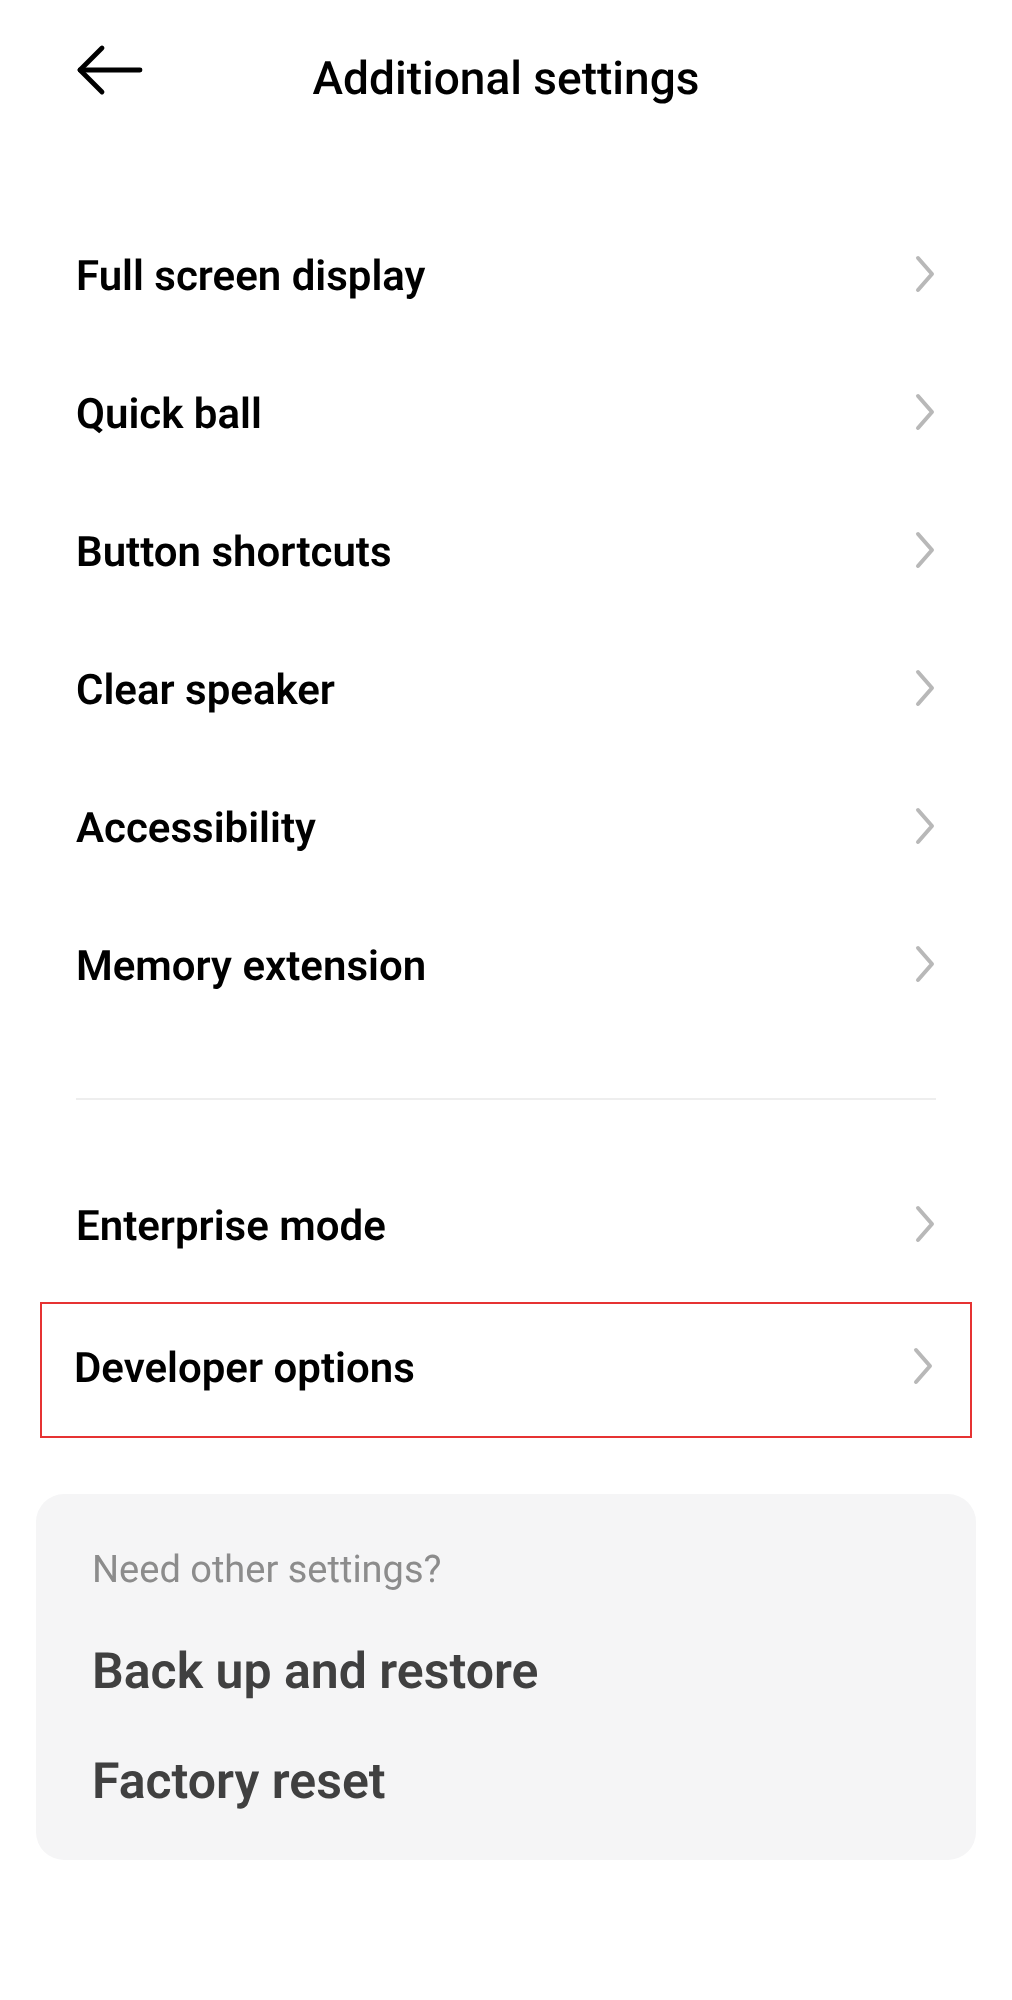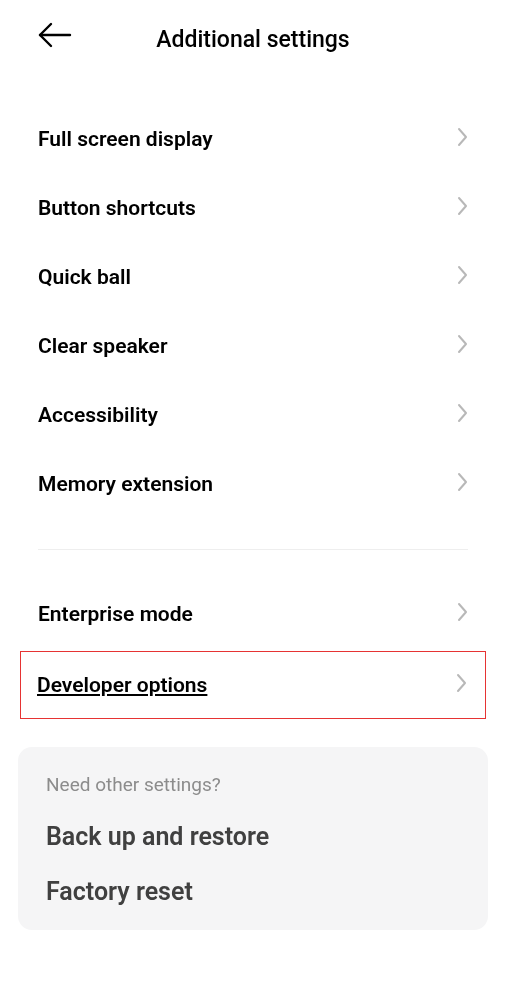--- a/index.html
+++ b/index.html
@@ -65,21 +65,20 @@
       padding: 22px 38px 21px;
     }
     .highlight {
       border: 1.5px solid #e63333;
       margin: 4px 20px 0 20px;
       padding: 21px 18px 21px 16px;
       display: flex;
       align-items: center;
       justify-content: space-between;
       cursor: pointer;
-      text-decoration: underline;
     }
     .highlight span.label {
       font-size: 21px;
       font-weight: 600;
       color: #000;
     }
     .highlight .chevron {
       margin-right: 0;
     }
     .suggestions {
@@ -121,29 +120,29 @@
 <div class="list">
   <div class="item">
     <span class="label">Full screen display</span>
     <span class="chevron">
       <svg viewBox="0 0 11 20" fill="none" stroke="#b8b8b8" stroke-width="2" stroke-linecap="round" stroke-linejoin="round">
           <path d="M2 2 L9 10 L2 18"></path>
         </svg>
     </span>
   </div>
   <div class="item">
-    <span class="label">Button shortcuts</span>
+    <span class="label">Quick ball</span>
     <span class="chevron">
       <svg viewBox="0 0 11 20" fill="none" stroke="#b8b8b8" stroke-width="2" stroke-linecap="round" stroke-linejoin="round">
           <path d="M2 2 L9 10 L2 18"></path>
         </svg>
     </span>
   </div>
   <div class="item">
-    <span class="label">Quick ball</span>
+    <span class="label">Button shortcuts</span>
     <span class="chevron">
       <svg viewBox="0 0 11 20" fill="none" stroke="#b8b8b8" stroke-width="2" stroke-linecap="round" stroke-linejoin="round">
           <path d="M2 2 L9 10 L2 18"></path>
         </svg>
     </span>
   </div>
   <div class="item">
     <span class="label">Clear speaker</span>
     <span class="chevron">
       <svg viewBox="0 0 11 20" fill="none" stroke="#b8b8b8" stroke-width="2" stroke-linecap="round" stroke-linejoin="round">

